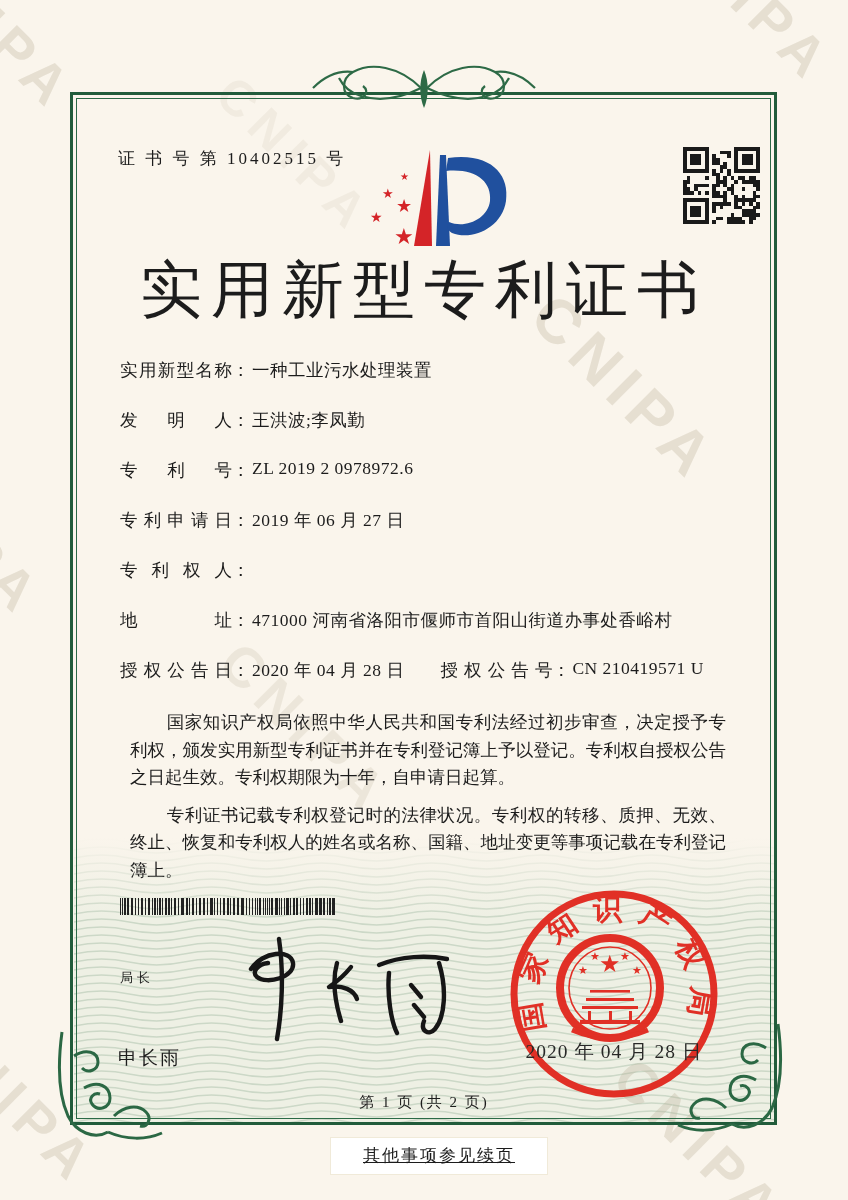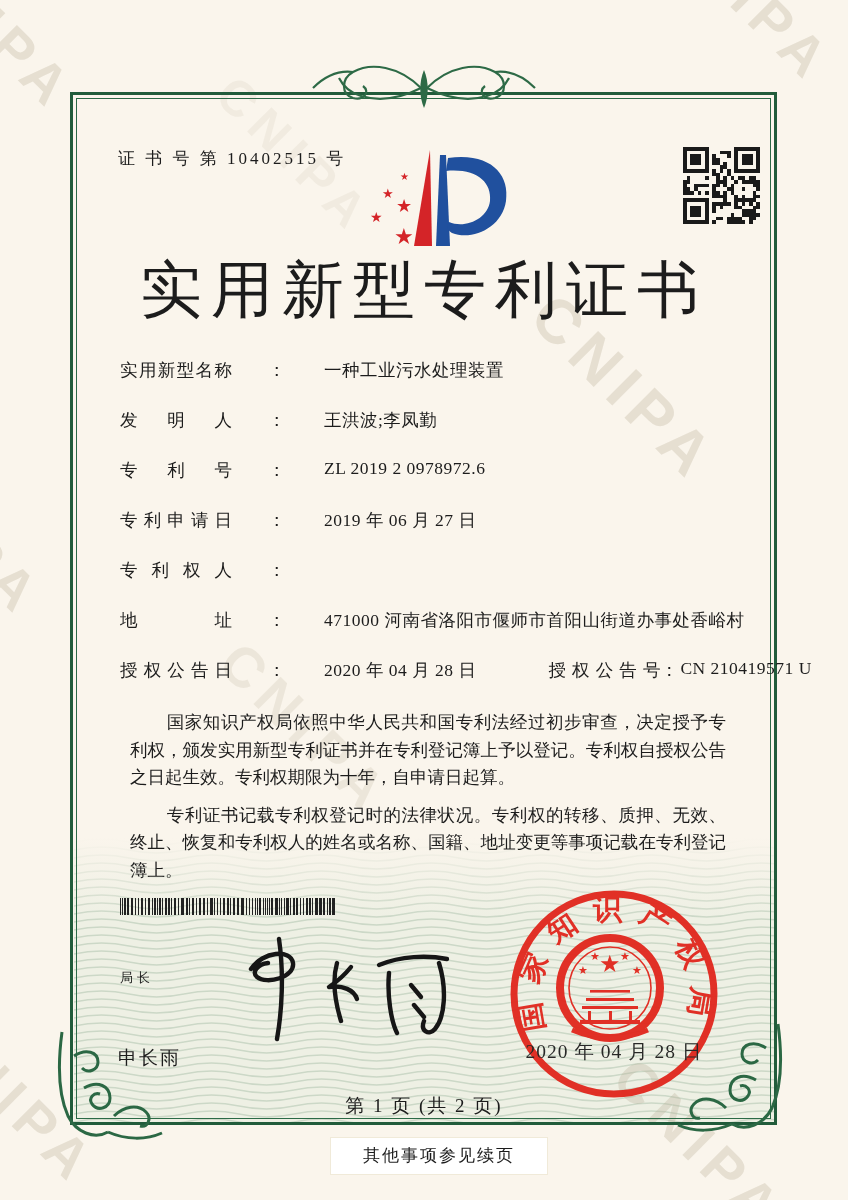--- a/index.html
+++ b/index.html
@@ -28,45 +28,45 @@
   
   .cert-no{position:absolute; left:118px; top:147px; z-index:3; font-size:17px; letter-spacing:3px;}
   .logo{position:absolute; left:352px; top:146px; z-index:3;}
   .qr{position:absolute; left:683px; top:147px; z-index:3;}
   .title{
     position:absolute; left:0; right:0; top:248px; z-index:3; text-align:center;
     font-size:62px; font-weight:400; letter-spacing:9px;
   }
   
   .fields{position:absolute; left:120px; top:358px; width:618px; z-index:3;}
-  .row{display:flex; height:50px; font-size:17.5px; align-items:flex-start;gap:36px;}
+  .row{display:flex; height:50px; font-size:17.5px; align-items:flex-start;}
   .flabel{display:inline-block; width:112px; text-align:justify; text-align-last:justify; flex:none;}
   .colon{flex:none; width:20px;}
   .fvalue{letter-spacing:.5px; white-space:nowrap;}
   .pair2{display:flex; margin-left:36px;}
   
   .body-text{
     position:absolute; left:120px; top:699px; width:616px; z-index:3;
     font-size:17.5px; line-height:27.5px; text-align:justify;
   }
   .body-text p{margin:10px; text-indent:2.1em;}
   
   .barcode{position:absolute; left:120px; top:898px; z-index:3;}
   .signoff-title{position:absolute; left:120px; top:969px; z-index:3;
     font-family:"Liberation Sans","DejaVu Sans",sans-serif; font-size:13px; letter-spacing:4px;}
   .signoff-name{position:absolute; left:118px; top:1005px; z-index:3;
     font-family:"Liberation Sans","DejaVu Sans",sans-serif; font-size:19px; letter-spacing:2px;margin-top:40px;}
   .signature{position:absolute; left:233px; top:933px; z-index:4;}
   .seal{position:absolute; left:500px; top:880px; z-index:4;}
   .page-num{position:absolute; left:0; right:0; top:1093px; z-index:3; text-align:center;
-    font-size:19px; letter-spacing:2px;}
+    font-size:15px; letter-spacing:2px;}
   .note{
     position:absolute; left:330px; top:1137px; width:216px; height:36px; z-index:5;
     background:#ffffff; border:1px solid #f0ead9; text-align:center; line-height:36px;
-    font-size:17px; letter-spacing:2px;
+    font-size:17px; letter-spacing:2px;text-decoration:underline;
   }
 </style>
 </head>
 <body>
 
 <div class="page">
 
   <div class="wm" style="left:-118px; top:-8px;">CNIPA</div>
   <div class="wm" style="left:640px; top:-36px;">CNIPA</div>
   <div class="wm" style="left:196px; top:126px; opacity:.13; font-size:50px;">CNIPA</div>

